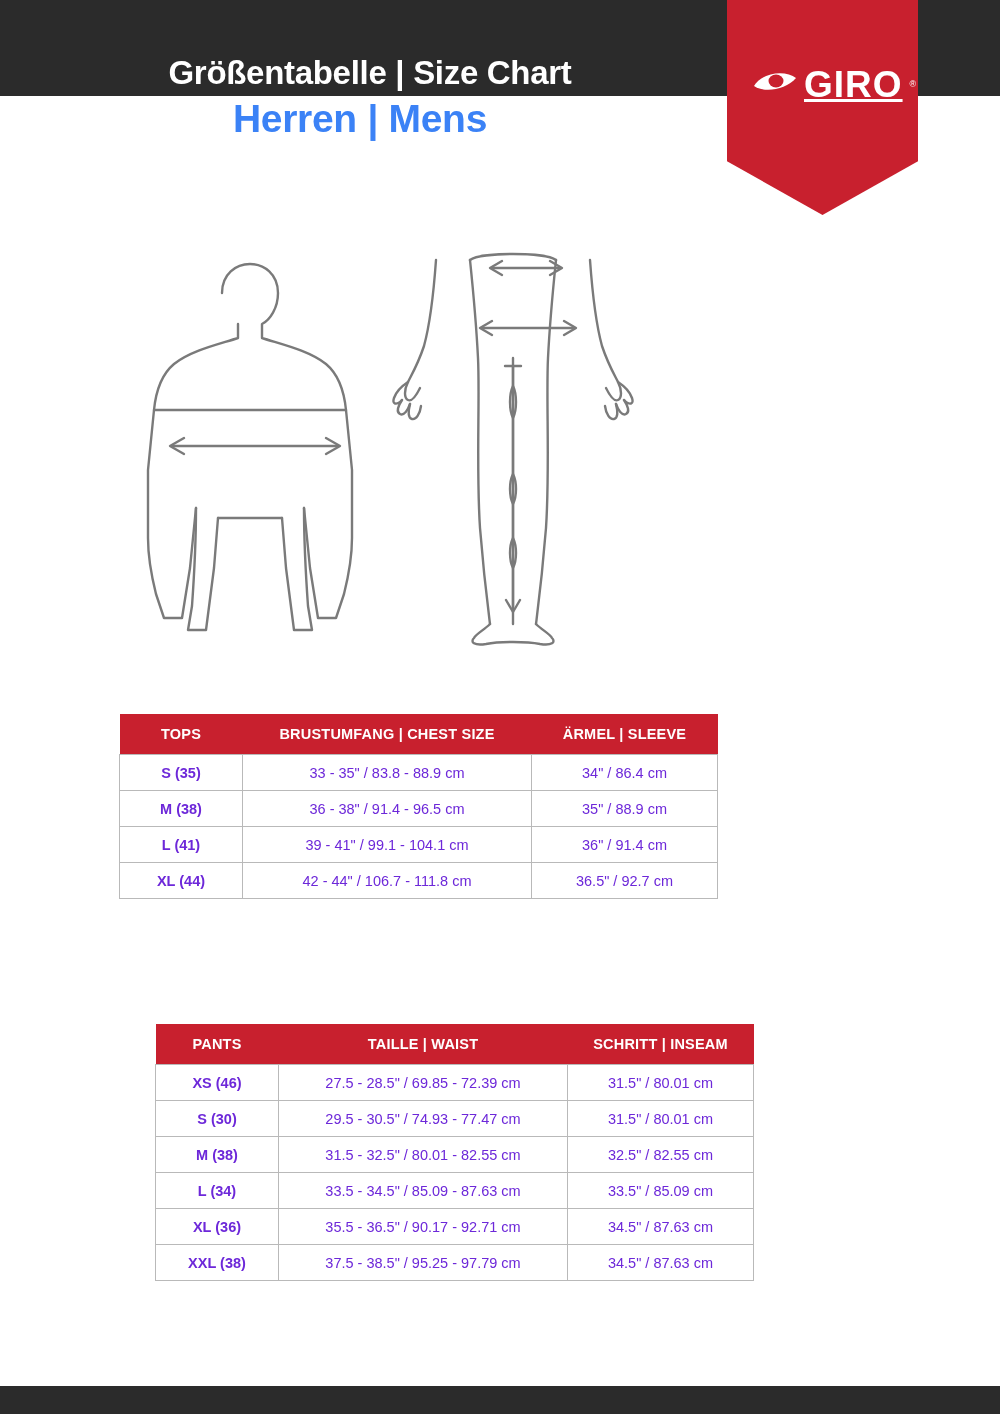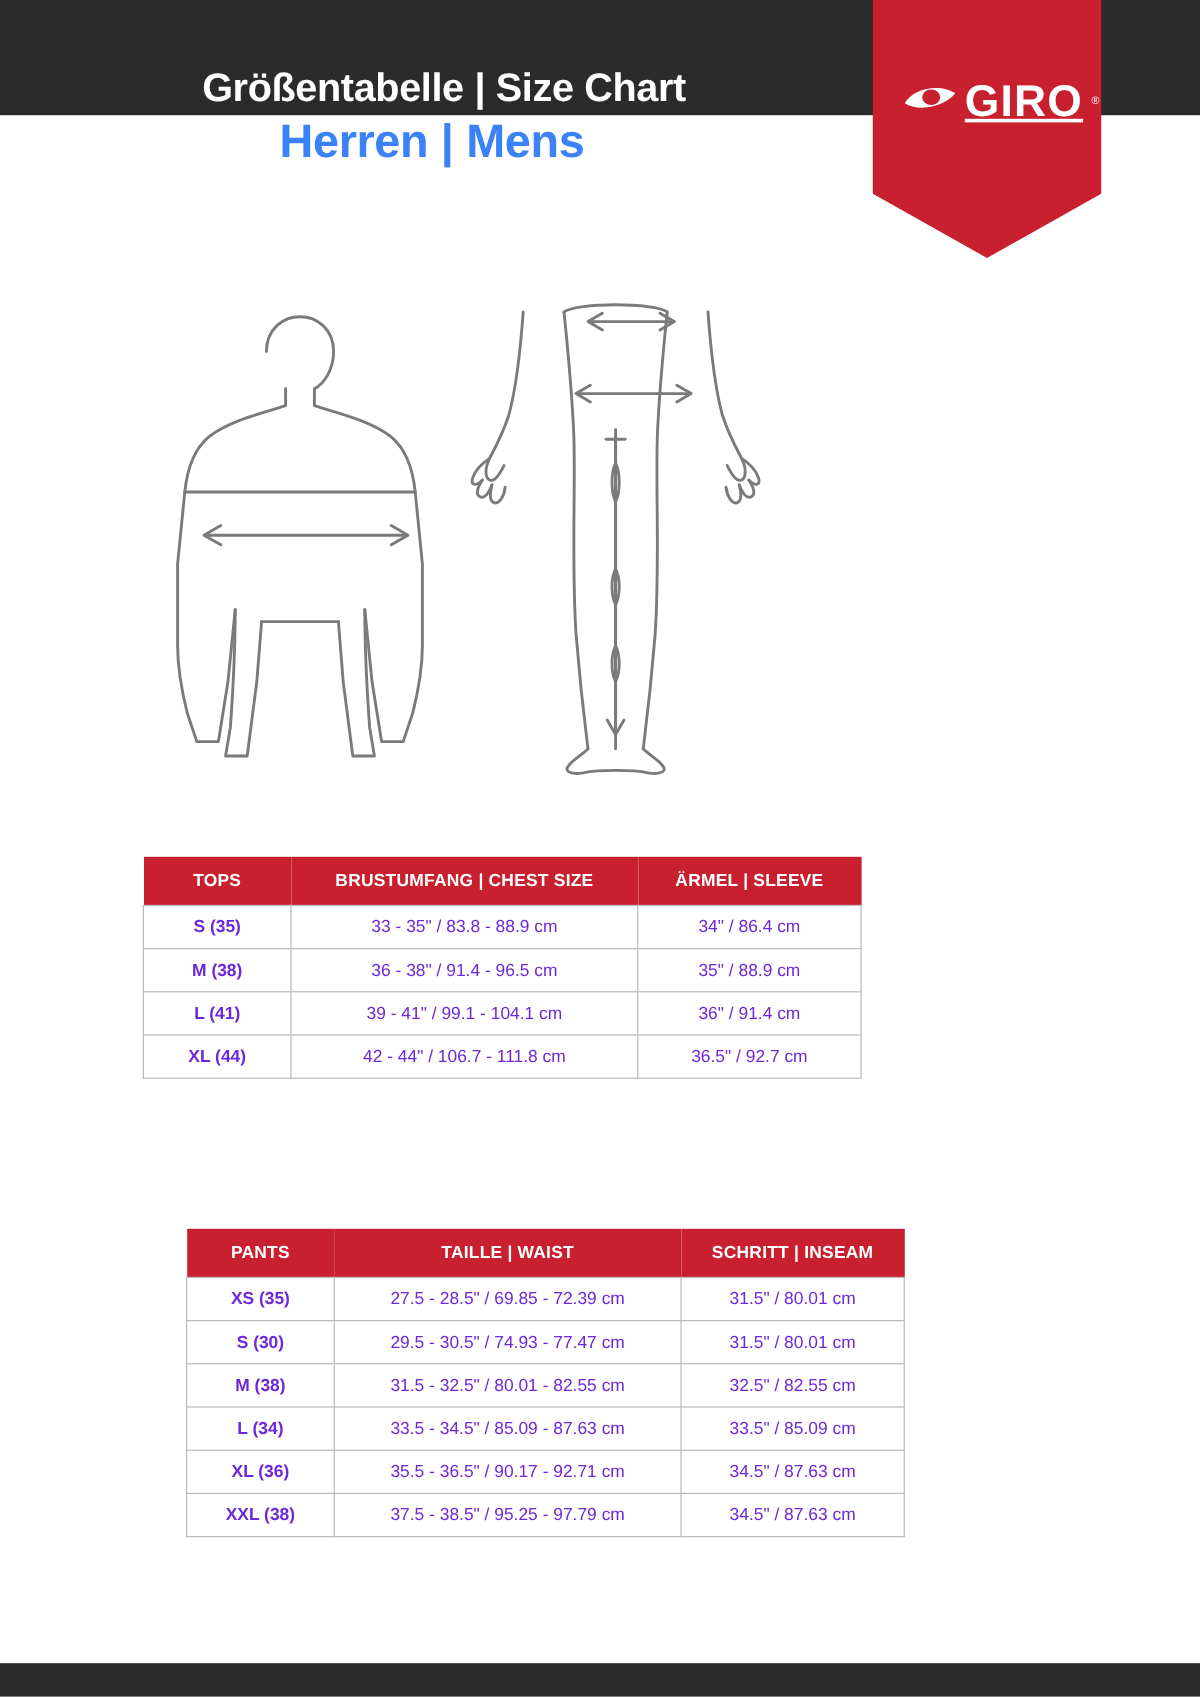--- a/index.html
+++ b/index.html
@@ -293,21 +293,21 @@
       </colgroup>
     <thead>
       <tr>
         <th>PANTS</th>
         <th>TAILLE | WAIST</th>
         <th>SCHRITT | INSEAM</th>
       </tr>
     </thead>
     <tbody>
       <tr>
-        <td class="col-size">XS (35)</td>
+        <td class="col-size">XS (46)</td>
         <td>27.5 - 28.5" / 69.85 - 72.39 cm</td>
         <td>31.5" / 80.01 cm</td>
       </tr>
       <tr>
         <td class="col-size">S (30)</td>
         <td>29.5 - 30.5" / 74.93 - 77.47 cm</td>
         <td>31.5" / 80.01 cm</td>
       </tr>
       <tr>
         <td class="col-size">M (38)</td>

